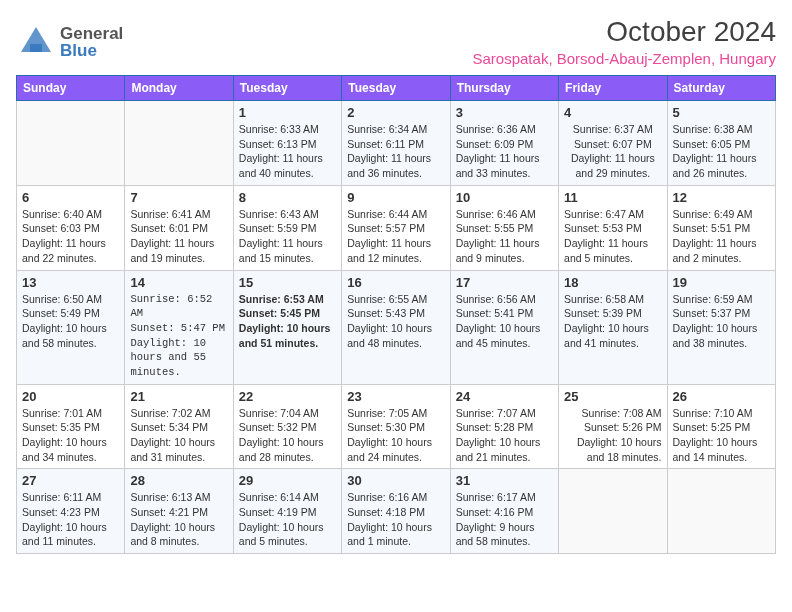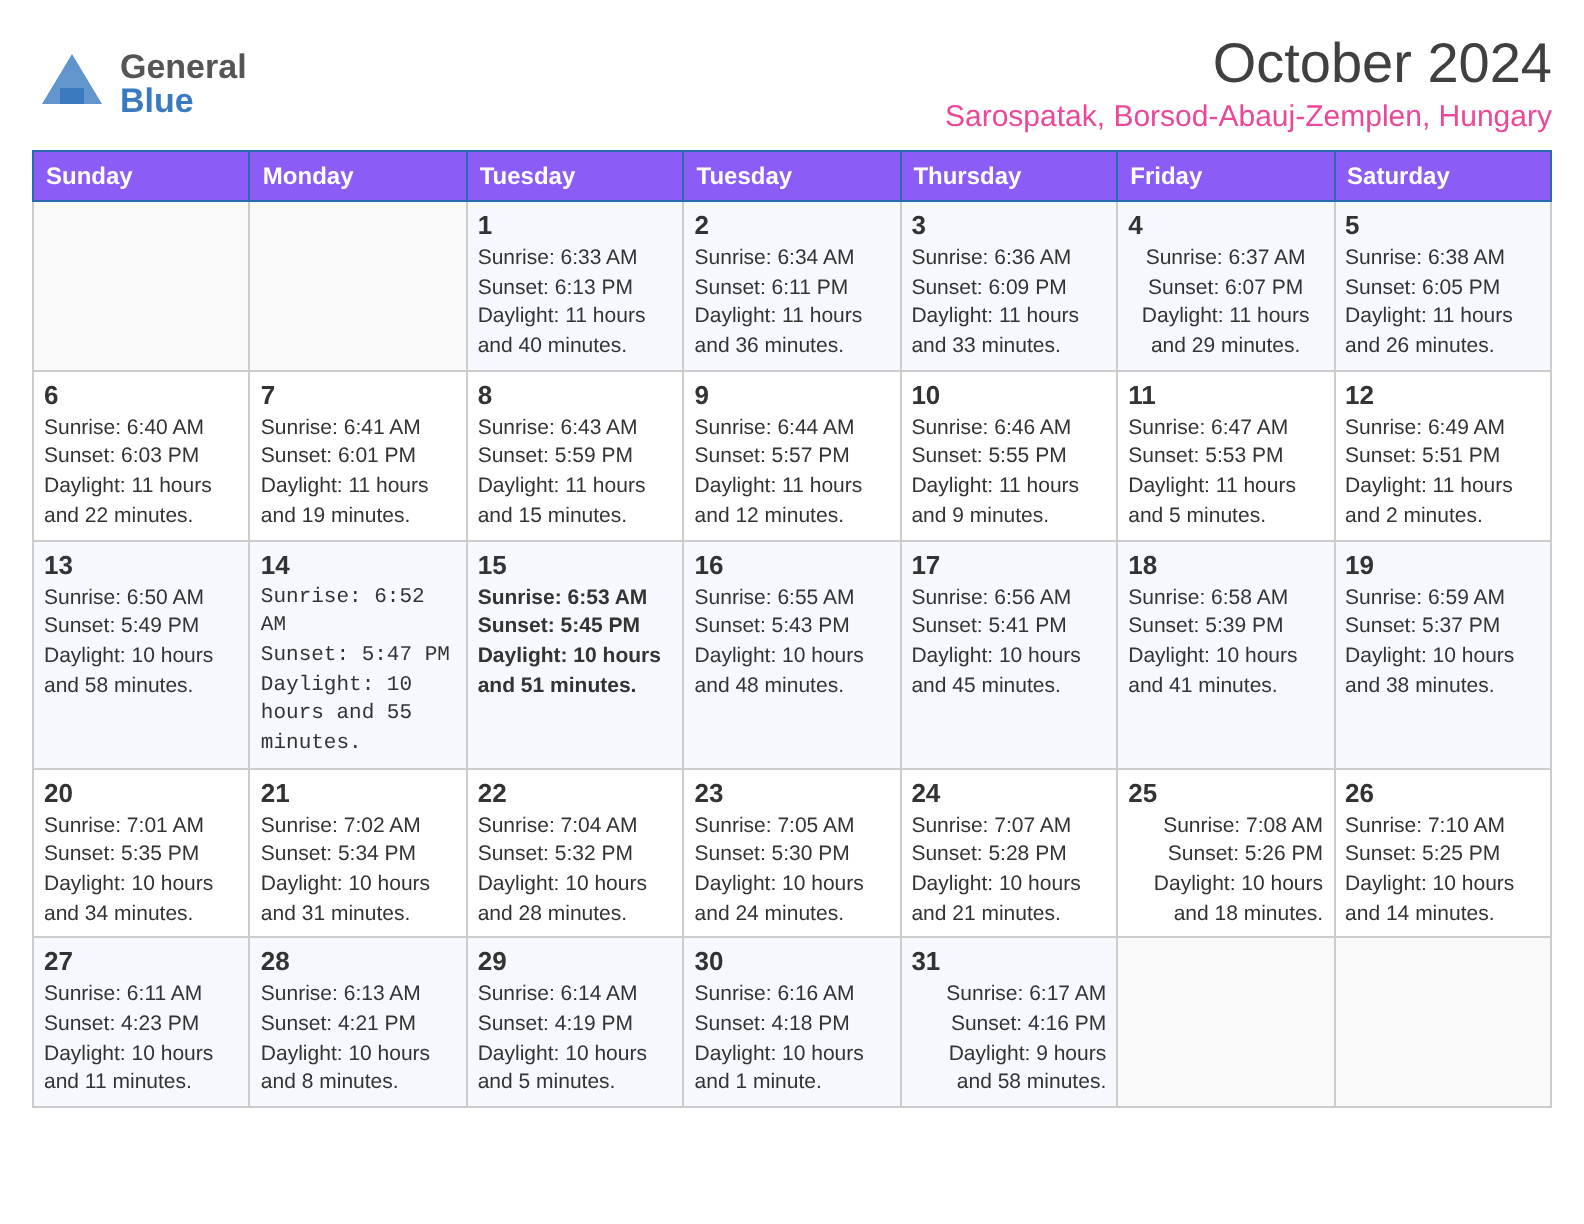--- a/index.html
+++ b/index.html
@@ -310,21 +310,21 @@
 Daylight: 10 hours and 5 minutes.</div>
         </td>
         <td>
           <span class="day-number">30</span>
           <div class="day-info" style="white-space: pre-line;">Sunrise: 6:16 AM
 Sunset: 4:18 PM
 Daylight: 10 hours and 1 minute.</div>
         </td>
         <td>
           <span class="day-number">31</span>
-          <div class="day-info" style="white-space: pre-line; text-align: right;">Sunrise: 6:17 AM
+          <div class="day-info" style="white-space: pre-line;">Sunrise: 6:17 AM
 Sunset: 4:16 PM
 Daylight: 9 hours and 58 minutes.</div>
         </td>
         <td class="empty-cell"></td>
         <td class="empty-cell"></td>
       </tr>
     </tbody>
 </table>
 
 </body></html>

